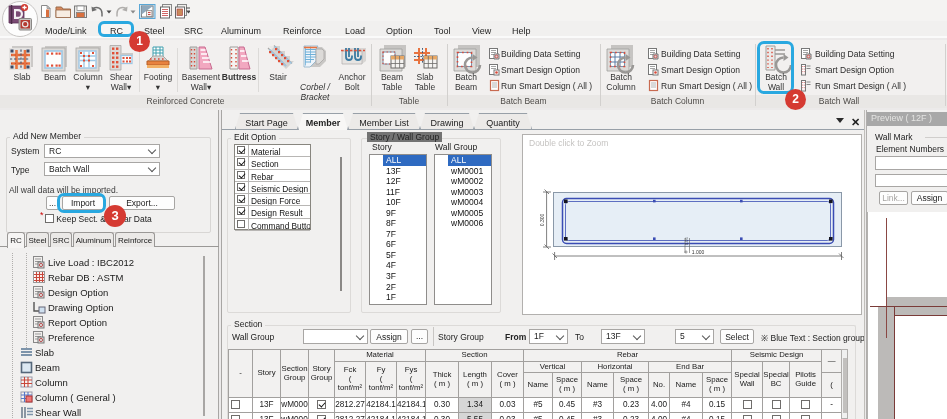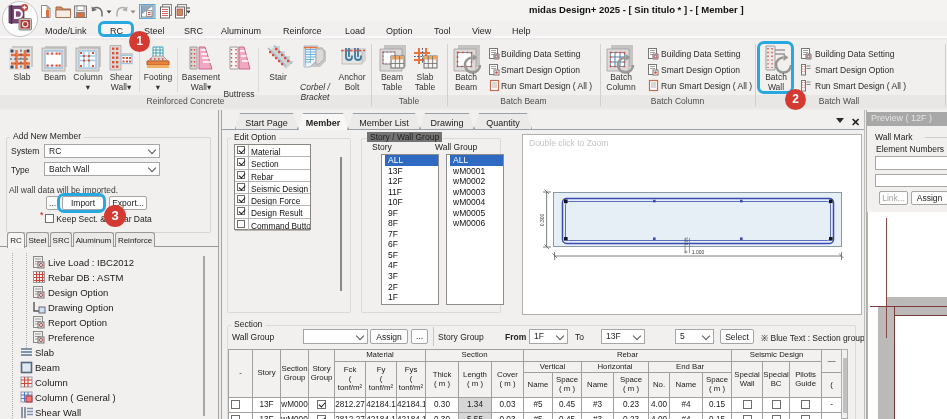--- a/index.html
+++ b/index.html
@@ -20,42 +20,41 @@
 .riblabel { position:absolute; font-size:8.5px; color:#333; text-align:center; line-height:9.5px; }
 .title-text { position:absolute; top:4px; font-size:11px; font-weight:bold; color:#111; }
 .hlbox { position:absolute; border:3px solid #29a8e0; border-radius:7px; background:transparent; }
 .redcirc { position:absolute; background:#d53a32; border-radius:50%; color:#fff; font-weight:bold; text-align:center; z-index:50; }
 .smallitem { position:absolute; font-size:8.5px; color:#2b2b2b; }
 .btn { position:absolute; background:#fdfdfd; border:1px solid #a7a5a3; border-radius:2px; font-size:8.5px; text-align:center; color:#222; }
 .selbox { position:absolute; background:#fff; border:1px solid #a8a6a4; font-size:8.5px; color:#222; }
 .selbox .ar { position:absolute; right:4px; top:45%; width:6px; height:6px; border-right:1.4px solid #555; border-bottom:1.4px solid #555; transform:translateY(-50%) rotate(45deg); }
 .lbl { position:absolute; font-size:8.5px; color:#222; }
 .group-line { position:absolute; border:1px solid #dcdad8; border-radius:2px; }
-.listbox { position:absolute; background:#fff; border:1px solid #8f8d8b; font-size:8.5px; line-height:12.1px; padding-left:6px; color:#111;margin-left:12px; }
+.listbox { position:absolute; background:#fff; border:1px solid #8f8d8b; font-size:8.5px; line-height:12.1px; padding-left:16px; color:#111; }
 .selrow { background:#2e6ac1; color:#fff; margin-left:-3px; padding-left:3px; }
 .cb { display:inline-block; width:9px; height:9px; background:#fff; border:1px solid #6f6d6b; vertical-align:-1px; position:relative; }
 .cb.ck:before { content:""; position:absolute; left:1px; top:1px; width:5px; height:3px; border-left:1.6px solid #111; border-bottom:1.6px solid #111; transform:rotate(-48deg); }
 .wtab { position:absolute; top:122px; height:15px; background:#ebe9e7; border:1px solid #9a9896; border-bottom:none; border-radius:3px 3px 0 0; font-size:8px; text-align:center; padding-top:3px; color:#222; }
 .wtab.active { background:#f6f5f4; height:16px; z-index:3; }
 .trow { position:absolute; height:15px; font-size:9.5px; color:#1a1a1a; white-space:nowrap; }
 .tabm { position:absolute; top:3px; height:16px; background:#eceae8; border:1px solid #98a0a8; border-bottom:none; font-size:9px; text-align:center; padding-top:4px; color:#222; clip-path:polygon(5px 0, calc(100% - 5px) 0, 100% 100%, 0 100%); }
 .tabm.active { background:#f8f7f6; font-weight:bold; height:17px; z-index:4; }
 #mtable { border-collapse:collapse; table-layout:fixed; background:#fff; }
 #mtable td { border:1px solid #a2a09e; font-size:7.8px; text-align:center; padding:0; color:#1a1a1a; overflow:hidden; line-height:1.15; }
 #mtable td.h { background:#f2f1f0; }
 #mtable td.d { font-size:8.2px; }
 .eorow { position:relative; height:12.28px; border-bottom:1px solid #b8b6b4; }
 .eorow .cb { position:absolute; left:2px; top:1px; width:8px; height:8px; }
 .eot { position:absolute; left:13px; top:0; bottom:0; right:0; font-size:8.3px; border-left:1px solid #b8b6b4; padding:2px 0 0 2px; color:#111; white-space:nowrap; overflow:hidden; }
 </style>
 </head>
 <body>
 <div id="app">
   <div class="abs" id="titlebar">
-    <div class="title-text" style="left:529px;font-size:9.5px;top:4px;">midas Design+ 2025 - [ Sin titulo * ] - [ Member ]</div>
 
     <svg class="abs" style="left:40px;top:4px;" width="150" height="15" viewBox="0 0 150 15">
 
       <path d="M1.5 1.5 h5.5 l3 3 v9 h-8.5 z" fill="#fff" stroke="#8a8a8a"></path>
       <path d="M7 1.5 l3 3 h-3 z" fill="#c8c6c4" stroke="#8a8a8a" stroke-width="0.7"></path>
       <rect x="6" y="5.5" width="3" height="7.5" fill="#d9703f"></rect>
 
       <path d="M16 3 h5.5 l1.5 2 h7.5 v8.5 h-14.5 z" fill="#d98a5f" stroke="#9a6a4a"></path>
       <path d="M16 6 h14.5 v7.5 h-14.5 z" fill="#f7ece2" stroke="#9a6a4a" stroke-width="0.8"></path>
 
@@ -332,21 +331,21 @@
           </g>
       </g>
     </svg>
 
     <div class="riblabel" style="left:4px;top:33px;width:36px;">Slab</div>
     <div class="riblabel" style="left:37px;top:33px;width:36px;">Beam</div>
     <div class="riblabel" style="left:66px;top:33px;width:44px;">Column<br>▾</div>
     <div class="riblabel" style="left:99px;top:33px;width:44px;">Shear<br>Wall▾</div>
     <div class="riblabel" style="left:136px;top:33px;width:44px;">Footing<br>▾</div>
     <div class="riblabel" style="left:172px;top:33px;width:58px;">Basement<br>Wall▾</div>
-    <div class="riblabel" style="left:217px;top:50px;width:44px;">Buttress</div>
+    <div class="riblabel" style="left:217px;top:33px;width:44px;font-weight:bold;">Buttress</div>
     <div class="riblabel" style="left:257px;top:33px;width:42px;">Stair</div>
     <div class="riblabel" style="left:292px;top:43px;width:46px;font-style:italic;">Corbel /<br>Bracket</div>
     <div class="riblabel" style="left:330px;top:33px;width:44px;">Anchor<br>Bolt</div>
     <div class="riblabel" style="left:371px;top:33px;width:42px;">Beam<br>Table</div>
     <div class="riblabel" style="left:404px;top:33px;width:42px;">Slab<br>Table</div>
     <div class="riblabel" style="left:445px;top:33px;width:42px;">Batch<br>Beam</div>
     <div class="riblabel" style="left:599px;top:33px;width:44px;">Batch<br>Column</div>
     <div class="riblabel" style="left:755px;top:33px;width:42px;">Batch<br>Wall</div>
 
     <div class="smallitem" style="left:501px;top:9px;">Building Data Setting</div>
@@ -421,21 +420,21 @@
     <div class="group-line" style="left:6px;top:27px;width:205px;height:96px;border-color:#d8d6d4;"></div>
     <div class="lbl" style="left:10px;top:21px;background:#f1f0ef;padding:0 3px;">Add New Member</div>
     <div class="lbl" style="left:11px;top:36px;">System</div>
     <div class="selbox" style="left:44px;top:34px;width:116px;height:14px;padding:1px 0 0 4px;">RC<span class="ar"></span></div>
     <div class="lbl" style="left:11px;top:55px;">Type</div>
     <div class="selbox" style="left:44px;top:52px;width:116px;height:14px;padding:1px 0 0 4px;">Batch Wall<span class="ar"></span></div>
     <div class="lbl" style="left:9px;top:75px;color:#3c3c3c;">All wall data will be imported.</div>
     <div class="btn" style="left:46px;top:86px;width:13px;height:14px;line-height:12px;">...</div>
     <div class="btn" style="left:62px;top:86px;width:42px;height:14px;line-height:13px;">Import</div>
     <div class="hlbox" style="left:57px;top:83px;width:49px;height:20px;"></div>
-    <div class="btn" style="left:109px;top:86px;width:38px;height:14px;line-height:13px;">Export...</div>
+    <div class="btn" style="left:109px;top:86px;width:66px;height:14px;line-height:13px;">Export...</div>
     <div class="lbl" style="left:40px;top:100px;color:#c00;font-size:9px;">*</div>
     <div class="lbl" style="left:45px;top:104px;"><span class="cb"></span>&nbsp;Keep Sect. &amp; Rebar Data</div>
     <div class="redcirc" style="left:104px;top:95px;width:22px;height:22px;font-size:13px;line-height:22px;">3</div>
 
     <div class="abs" style="left:0px;top:123px;width:219px;height:14px;border-bottom:1px solid #9a9896;"></div>
     <div class="wtab active" style="left:7px;width:18px;">RC</div>
     <div class="wtab" style="left:26px;width:23px;">Steel</div>
     <div class="wtab" style="left:50px;width:22px;">SRC</div>
     <div class="wtab" style="left:73px;width:41px;">Aluminum</div>
     <div class="wtab" style="left:115px;width:40px;">Reinforce</div>

